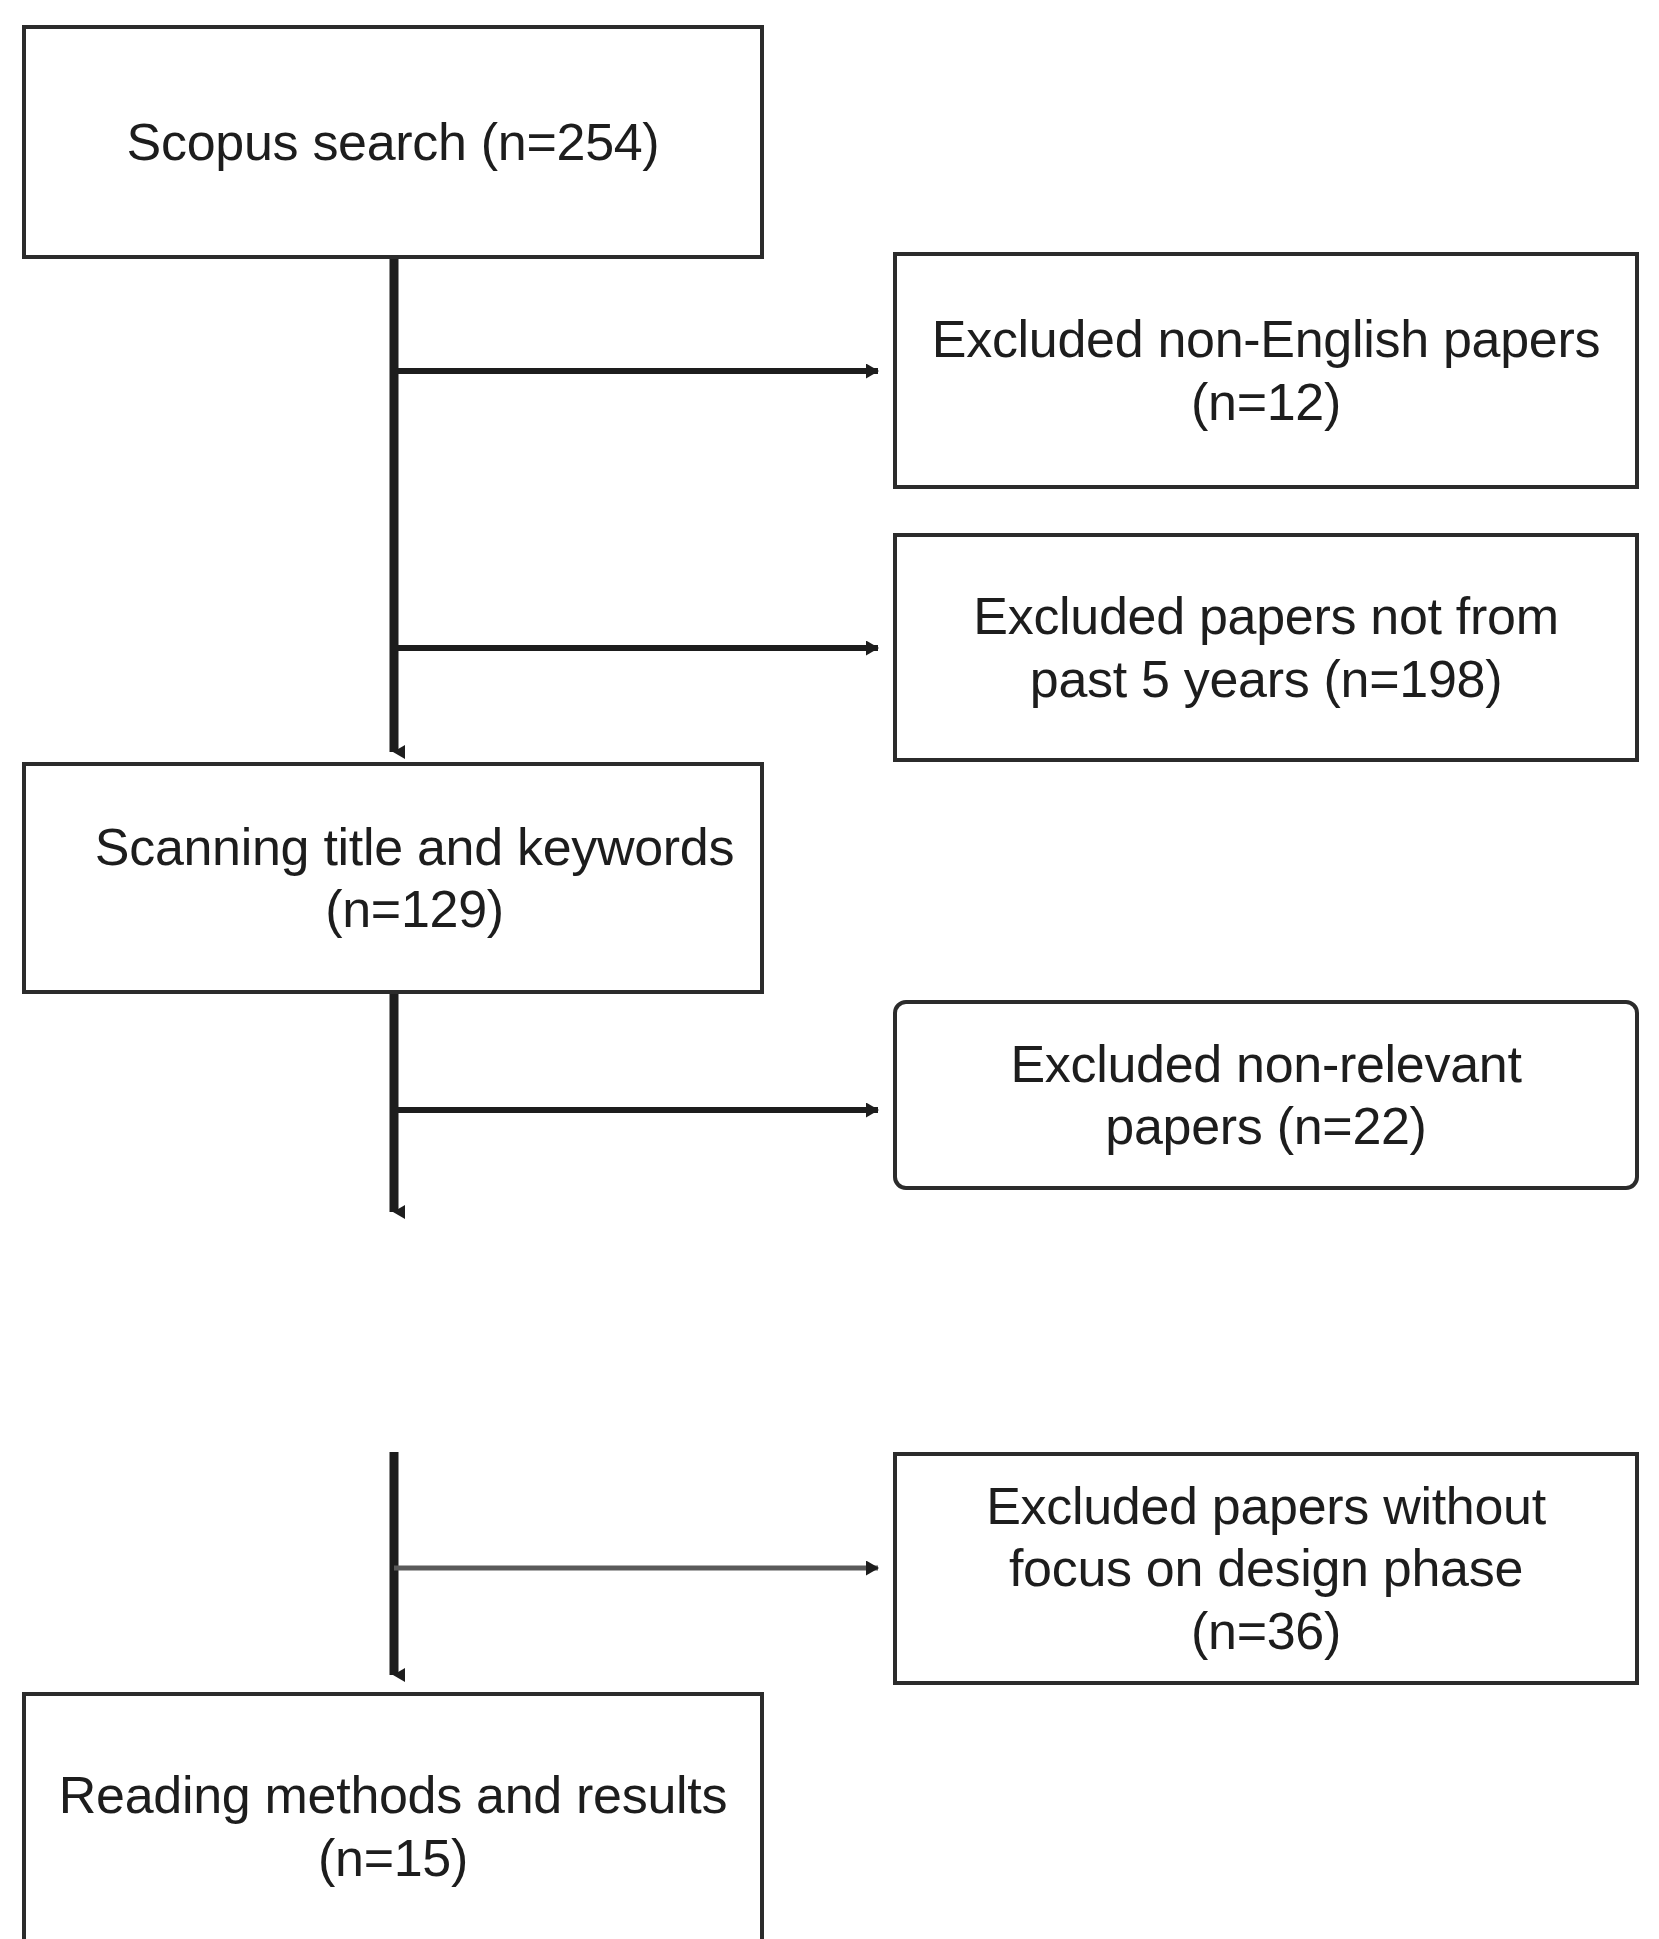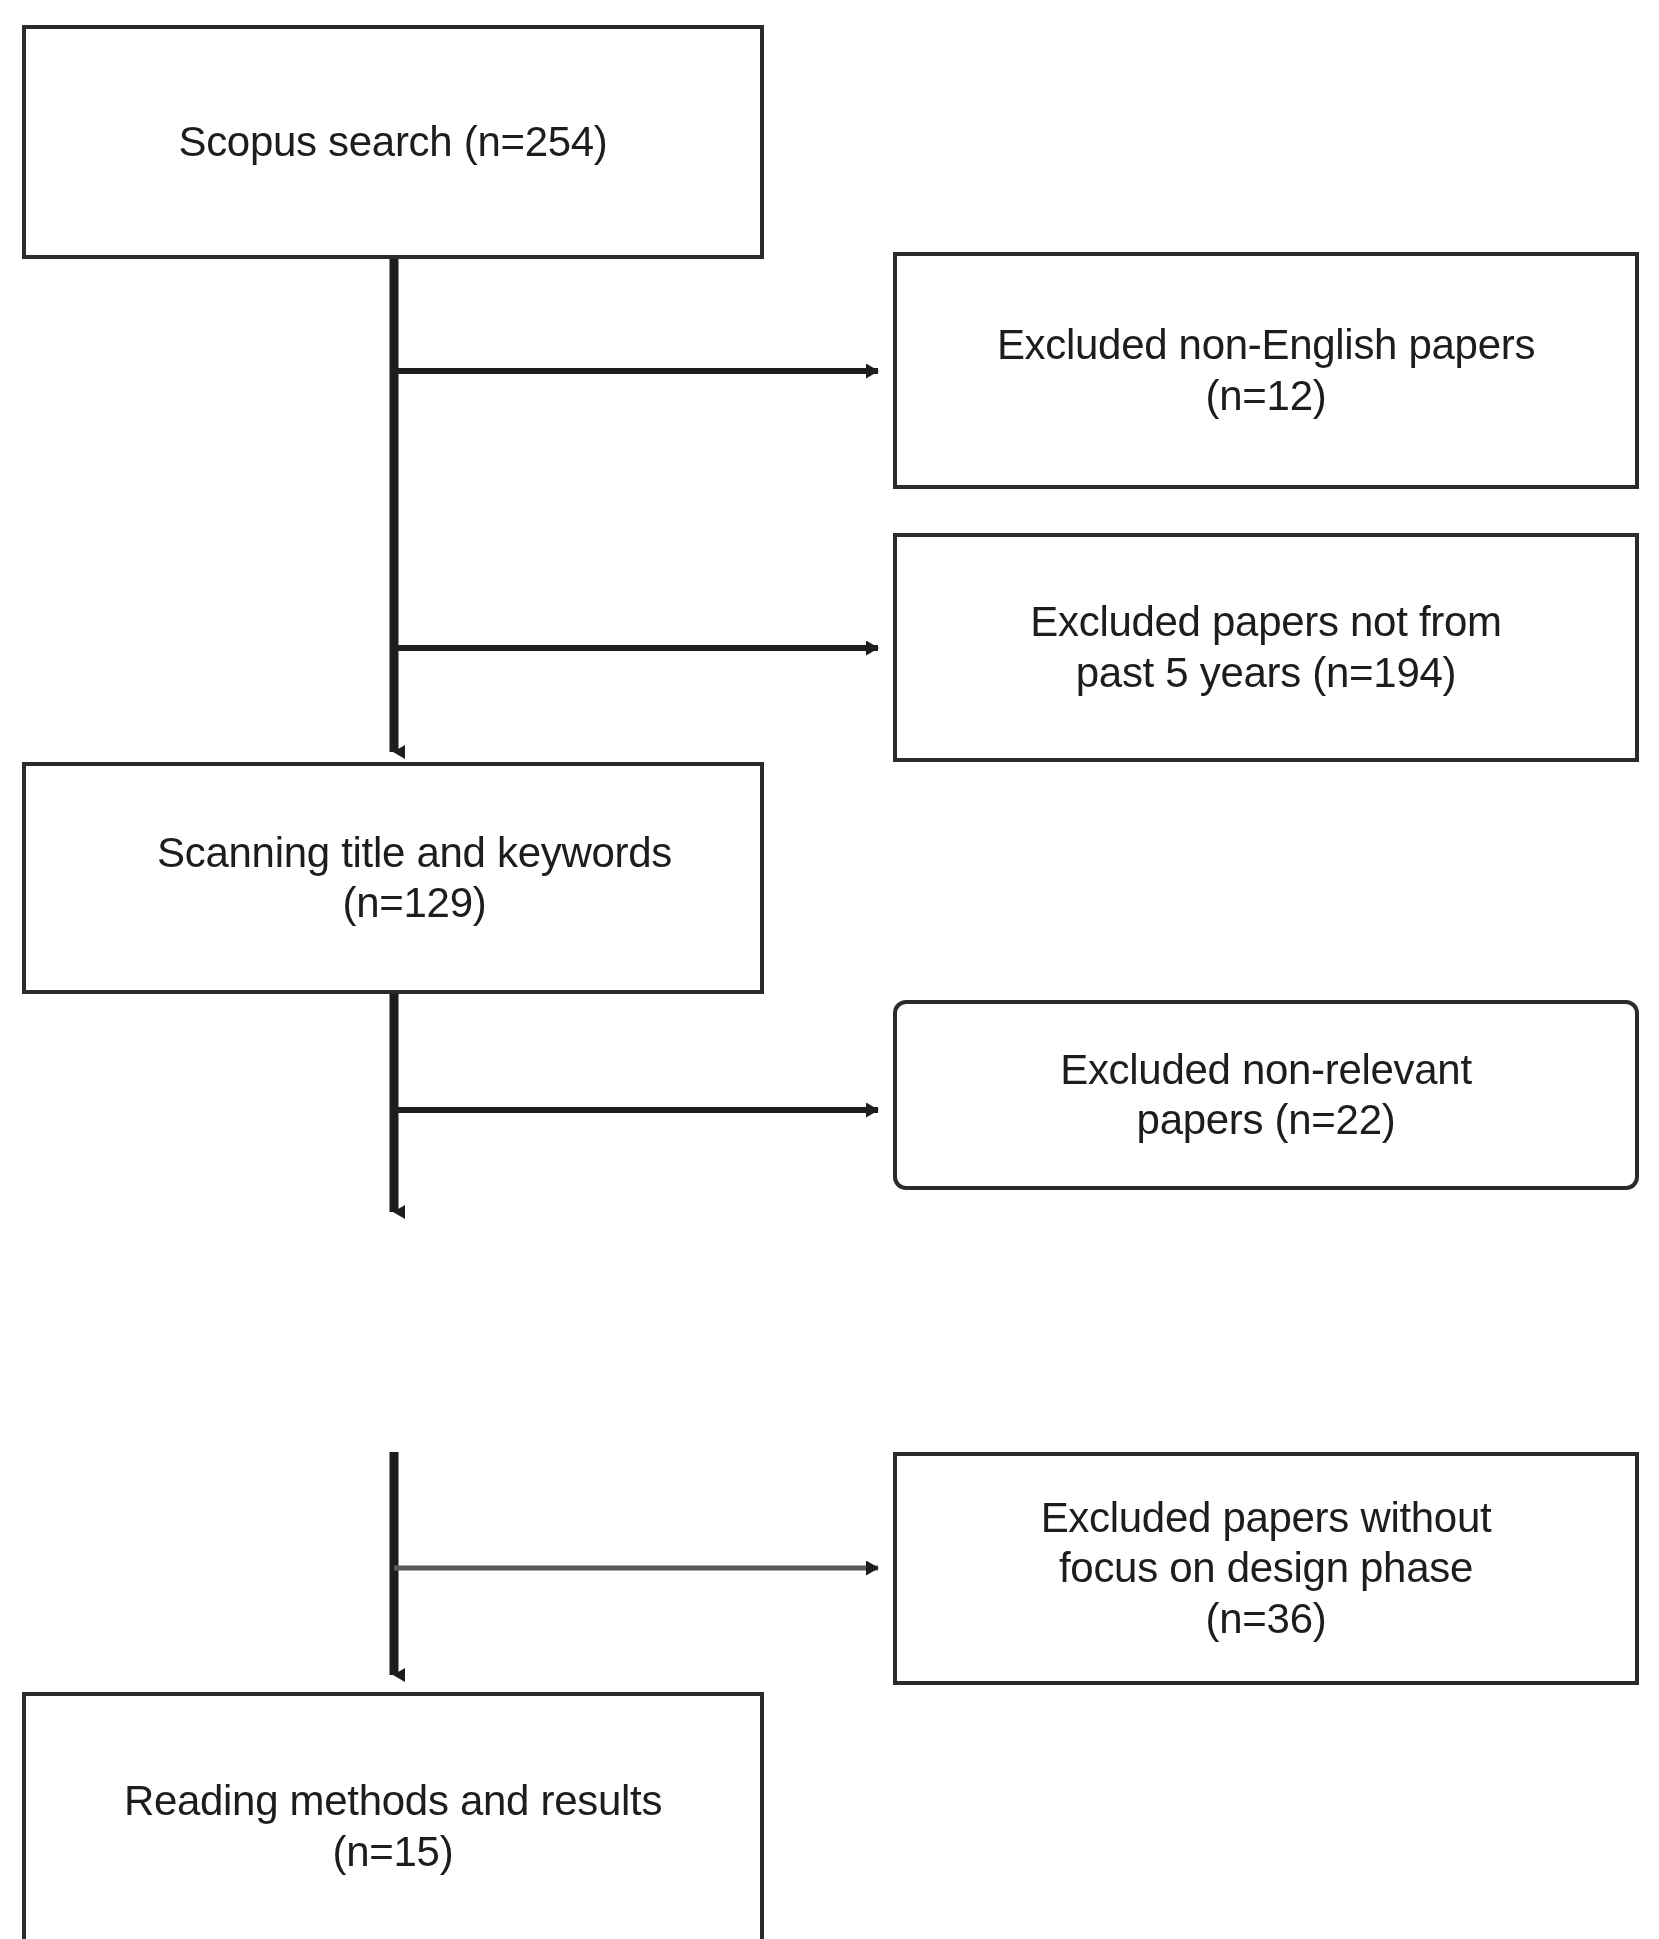--- a/index.html
+++ b/index.html
@@ -29,21 +29,21 @@
     background: #ffffff;
     border: 4px solid #2b2b2b;
     display: flex;
     align-items: center;
     justify-content: center;
     text-align: center;
     z-index: 2;
   }
   .node .node-label {
     display: block;
-    font-size: 42px;
+    font-size: 52px;
     line-height: 1.20;
     color: #1d1d1d;
     letter-spacing: -0.3px;
     white-space: pre-line;
     padding: 0 6px;
   }
   
   .node.main { left: 22px; width: 742px; }
   .node.side { left: 893px; width: 746px; }
 
@@ -116,21 +116,21 @@
 (n=15)</span>
   </div>
 
   <div class="node side n-nonenglish">
     <span class="node-label">Excluded non-English papers
 (n=12)</span>
   </div>
 
   <div class="node side n-past5">
     <span class="node-label">Excluded papers not from
-past 5 years (n=194)</span>
+past 5 years (n=198)</span>
   </div>
 
   <div class="node side n-nonrelevant">
     <span class="node-label">Excluded non-relevant
 papers (n=22)</span>
   </div>
 
   <div class="node side n-nofocus">
     <span class="node-label">Excluded papers without
 focus on design phase

